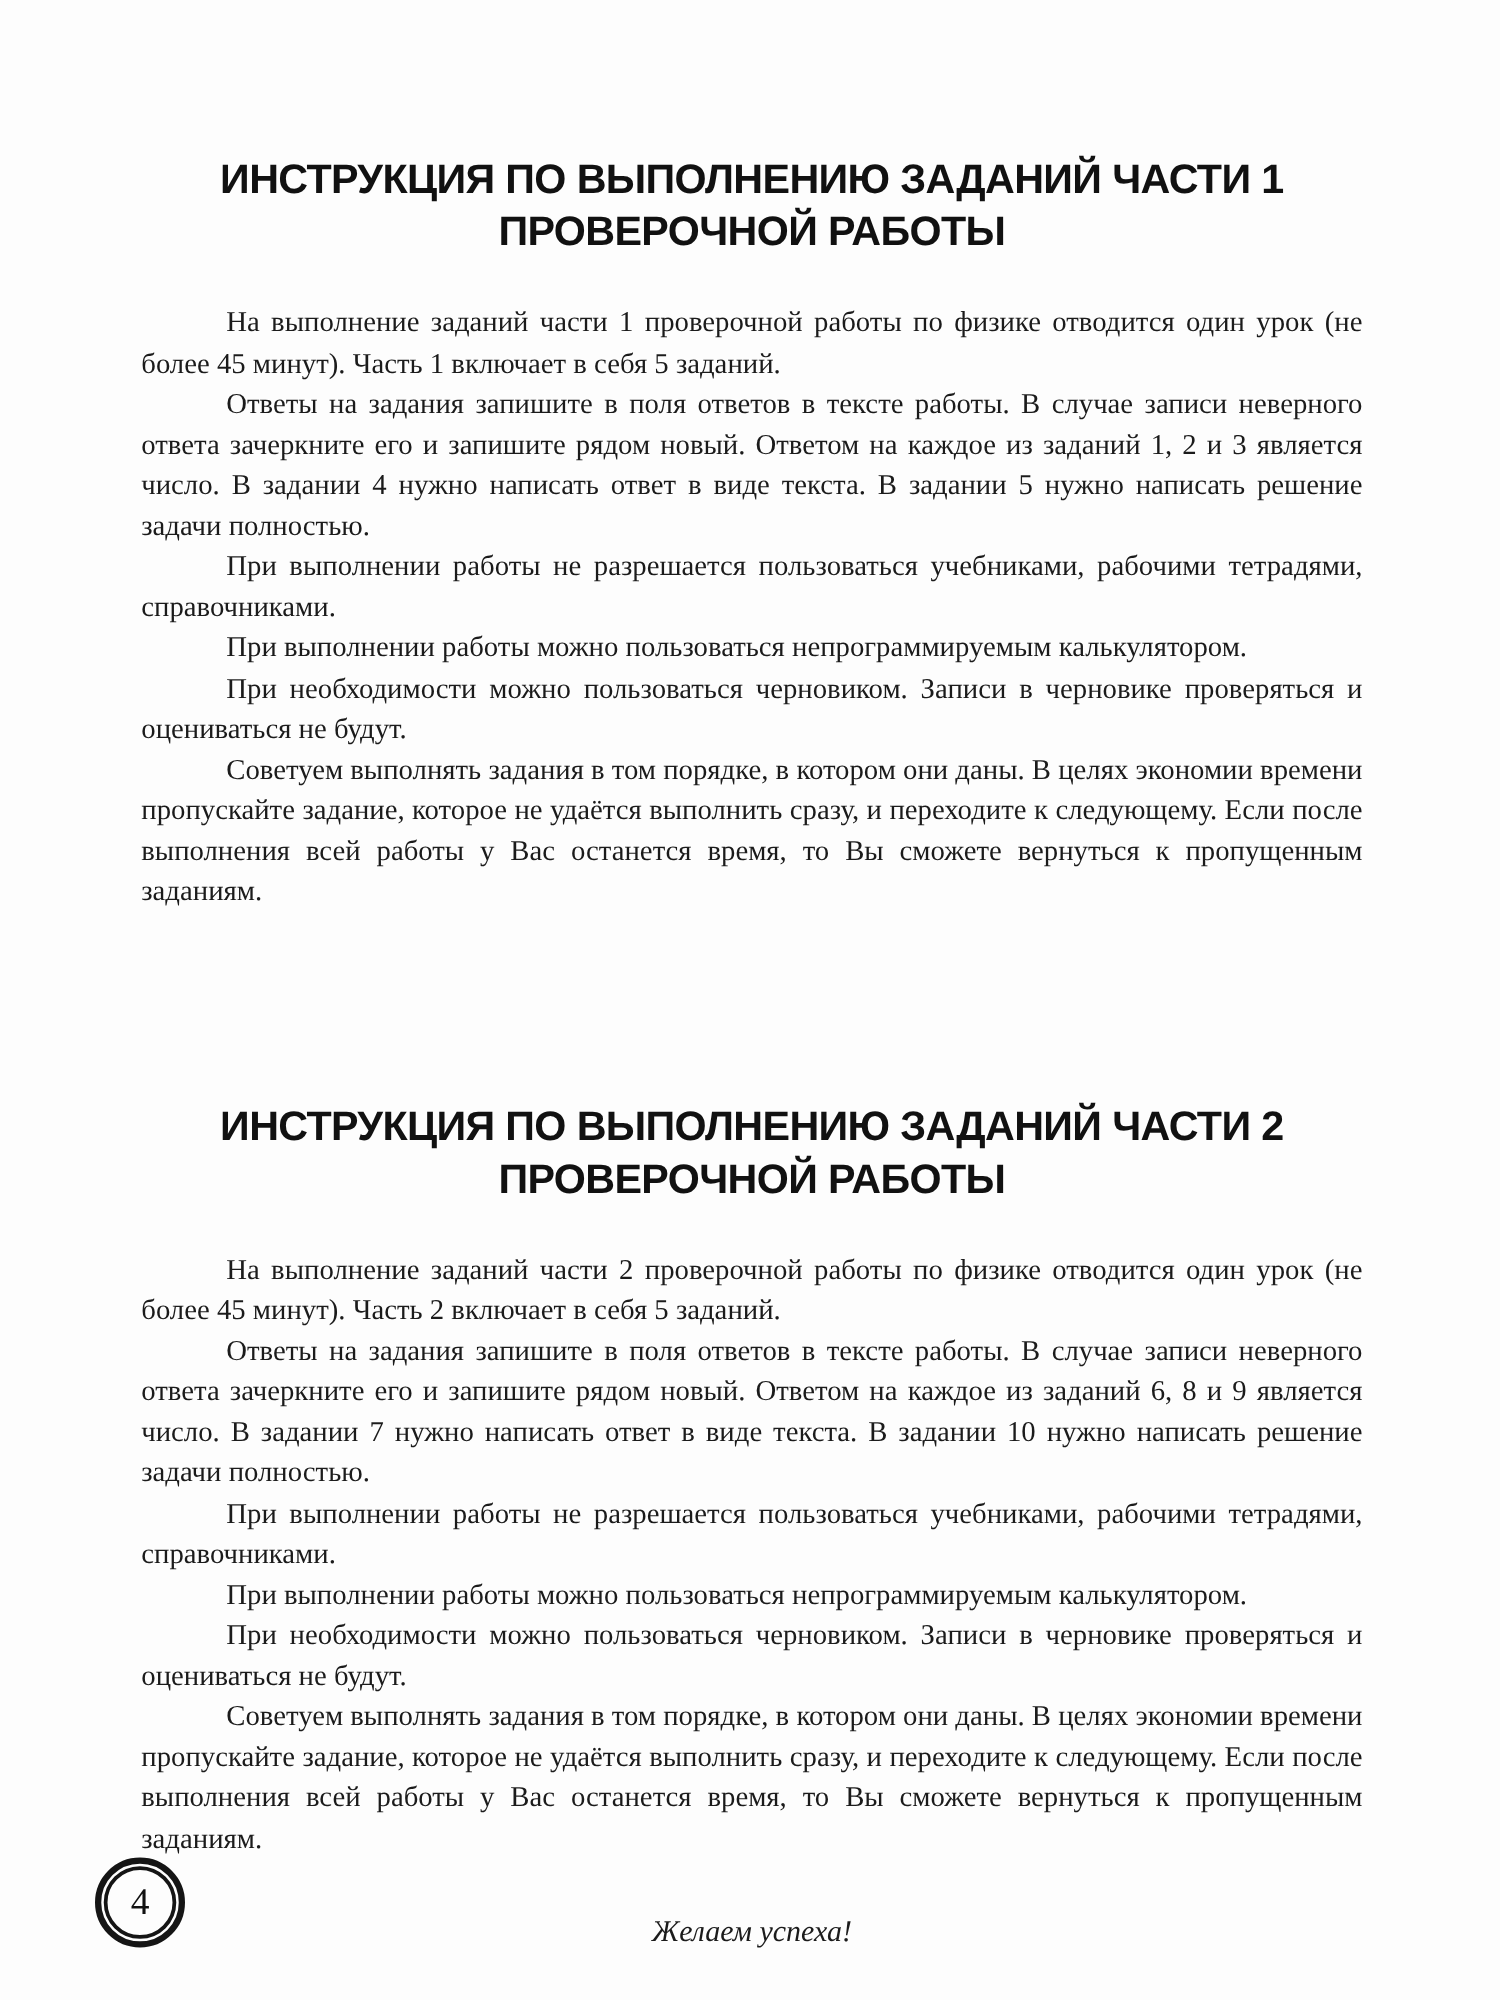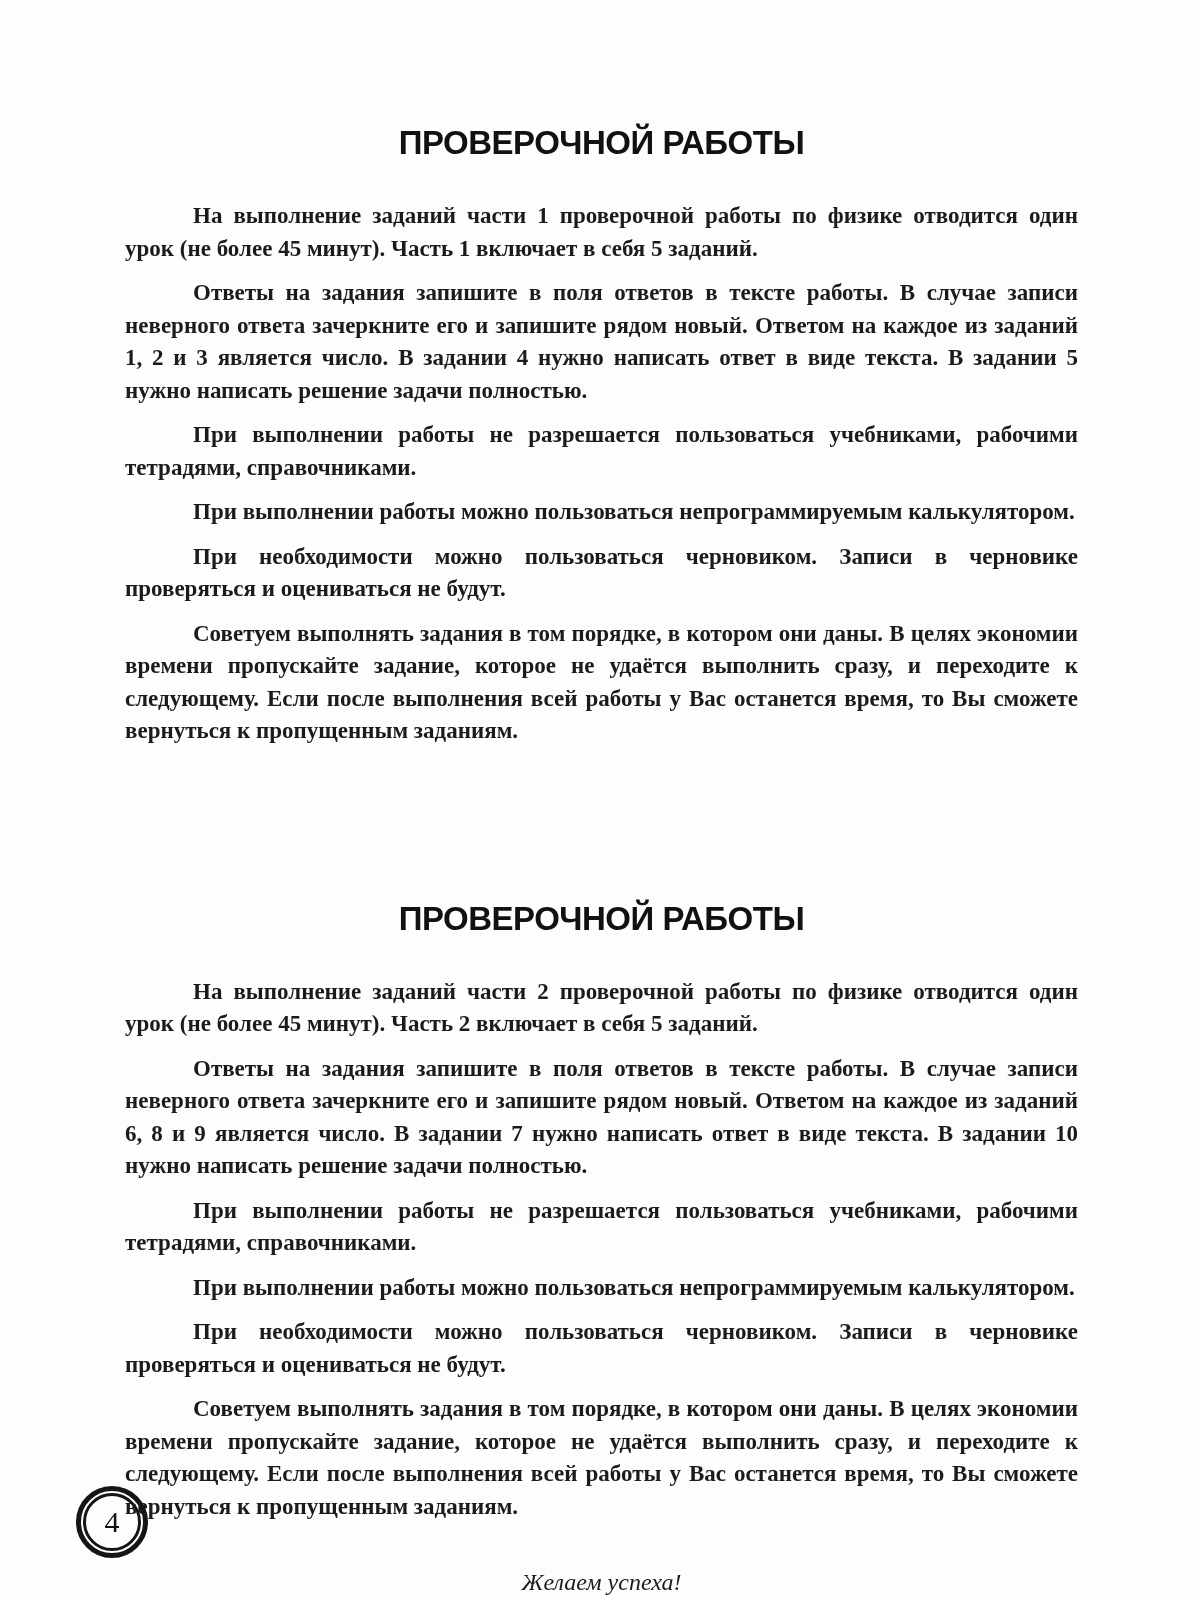--- a/index.html
+++ b/index.html
@@ -36,23 +36,22 @@
   .section-heading.second {
     margin-top: 150px;
   }
   .section-body {
     margin-top: 36px;
     font-size: 23px;
     line-height: 32.5px;
     text-align: justify;
   }
   .section-body p {
-    margin: 12px;
+    margin: 0;
     text-indent: 68px;
-    font-weight: bold;
   }
   .wish {
     margin-top: 46px;
     text-align: center;
     font-weight: 400;
     font-style: italic;
     font-size: 24px;
   }
   .page-badge {
     position: absolute;
@@ -83,34 +82,36 @@
     color: #111;
   }
 </style>
 </head>
 <body>
 
 <div class="page">
 
   <div class="section">
     <div class="section-heading first">
+      <div>ИНСТРУКЦИЯ ПО ВЫПОЛНЕНИЮ ЗАДАНИЙ ЧАСТИ 1</div>
       <div>ПРОВЕРОЧНОЙ РАБОТЫ</div>
     </div>
     <div class="section-body">
       <p>На выполнение заданий части 1 проверочной работы по физике отводится один урок (не более 45 минут). Часть 1 включает в себя 5 заданий.</p>
       <p>Ответы на задания запишите в поля ответов в тексте работы. В случае записи неверного ответа зачеркните его и запишите рядом новый. Ответом на каждое из заданий 1, 2 и 3 является число. В задании 4 нужно написать ответ в виде текста. В задании 5 нужно написать решение задачи полностью.</p>
       <p>При выполнении работы не разрешается пользоваться учебниками, рабочими тетрадями, справочниками.</p>
       <p>При выполнении работы можно пользоваться непрограммируемым калькулятором.</p>
       <p>При необходимости можно пользоваться черновиком. Записи в черновике проверяться и оцениваться не будут.</p>
       <p>Советуем выполнять задания в том порядке, в котором они даны. В целях экономии времени пропускайте задание, которое не удаётся выполнить сразу, и переходите к следующему. Если после выполнения всей работы у Вас останется время, то Вы сможете вернуться к пропущенным заданиям.</p>
     </div>
   </div>
 
   <div class="section">
     <div class="section-heading second">
+      <div>ИНСТРУКЦИЯ ПО ВЫПОЛНЕНИЮ ЗАДАНИЙ ЧАСТИ 2</div>
       <div>ПРОВЕРОЧНОЙ РАБОТЫ</div>
     </div>
     <div class="section-body">
       <p>На выполнение заданий части 2 проверочной работы по физике отводится один урок (не более 45 минут). Часть 2 включает в себя 5 заданий.</p>
       <p>Ответы на задания запишите в поля ответов в тексте работы. В случае записи неверного ответа зачеркните его и запишите рядом новый. Ответом на каждое из заданий 6, 8 и 9 является число. В задании 7 нужно написать ответ в виде текста. В задании 10 нужно написать решение задачи полностью.</p>
       <p>При выполнении работы не разрешается пользоваться учебниками, рабочими тетрадями, справочниками.</p>
       <p>При выполнении работы можно пользоваться непрограммируемым калькулятором.</p>
       <p>При необходимости можно пользоваться черновиком. Записи в черновике проверяться и оцениваться не будут.</p>
       <p>Советуем выполнять задания в том порядке, в котором они даны. В целях экономии времени пропускайте задание, которое не удаётся выполнить сразу, и переходите к следующему. Если после выполнения всей работы у Вас останется время, то Вы сможете вернуться к пропущенным заданиям.</p>
     </div>

